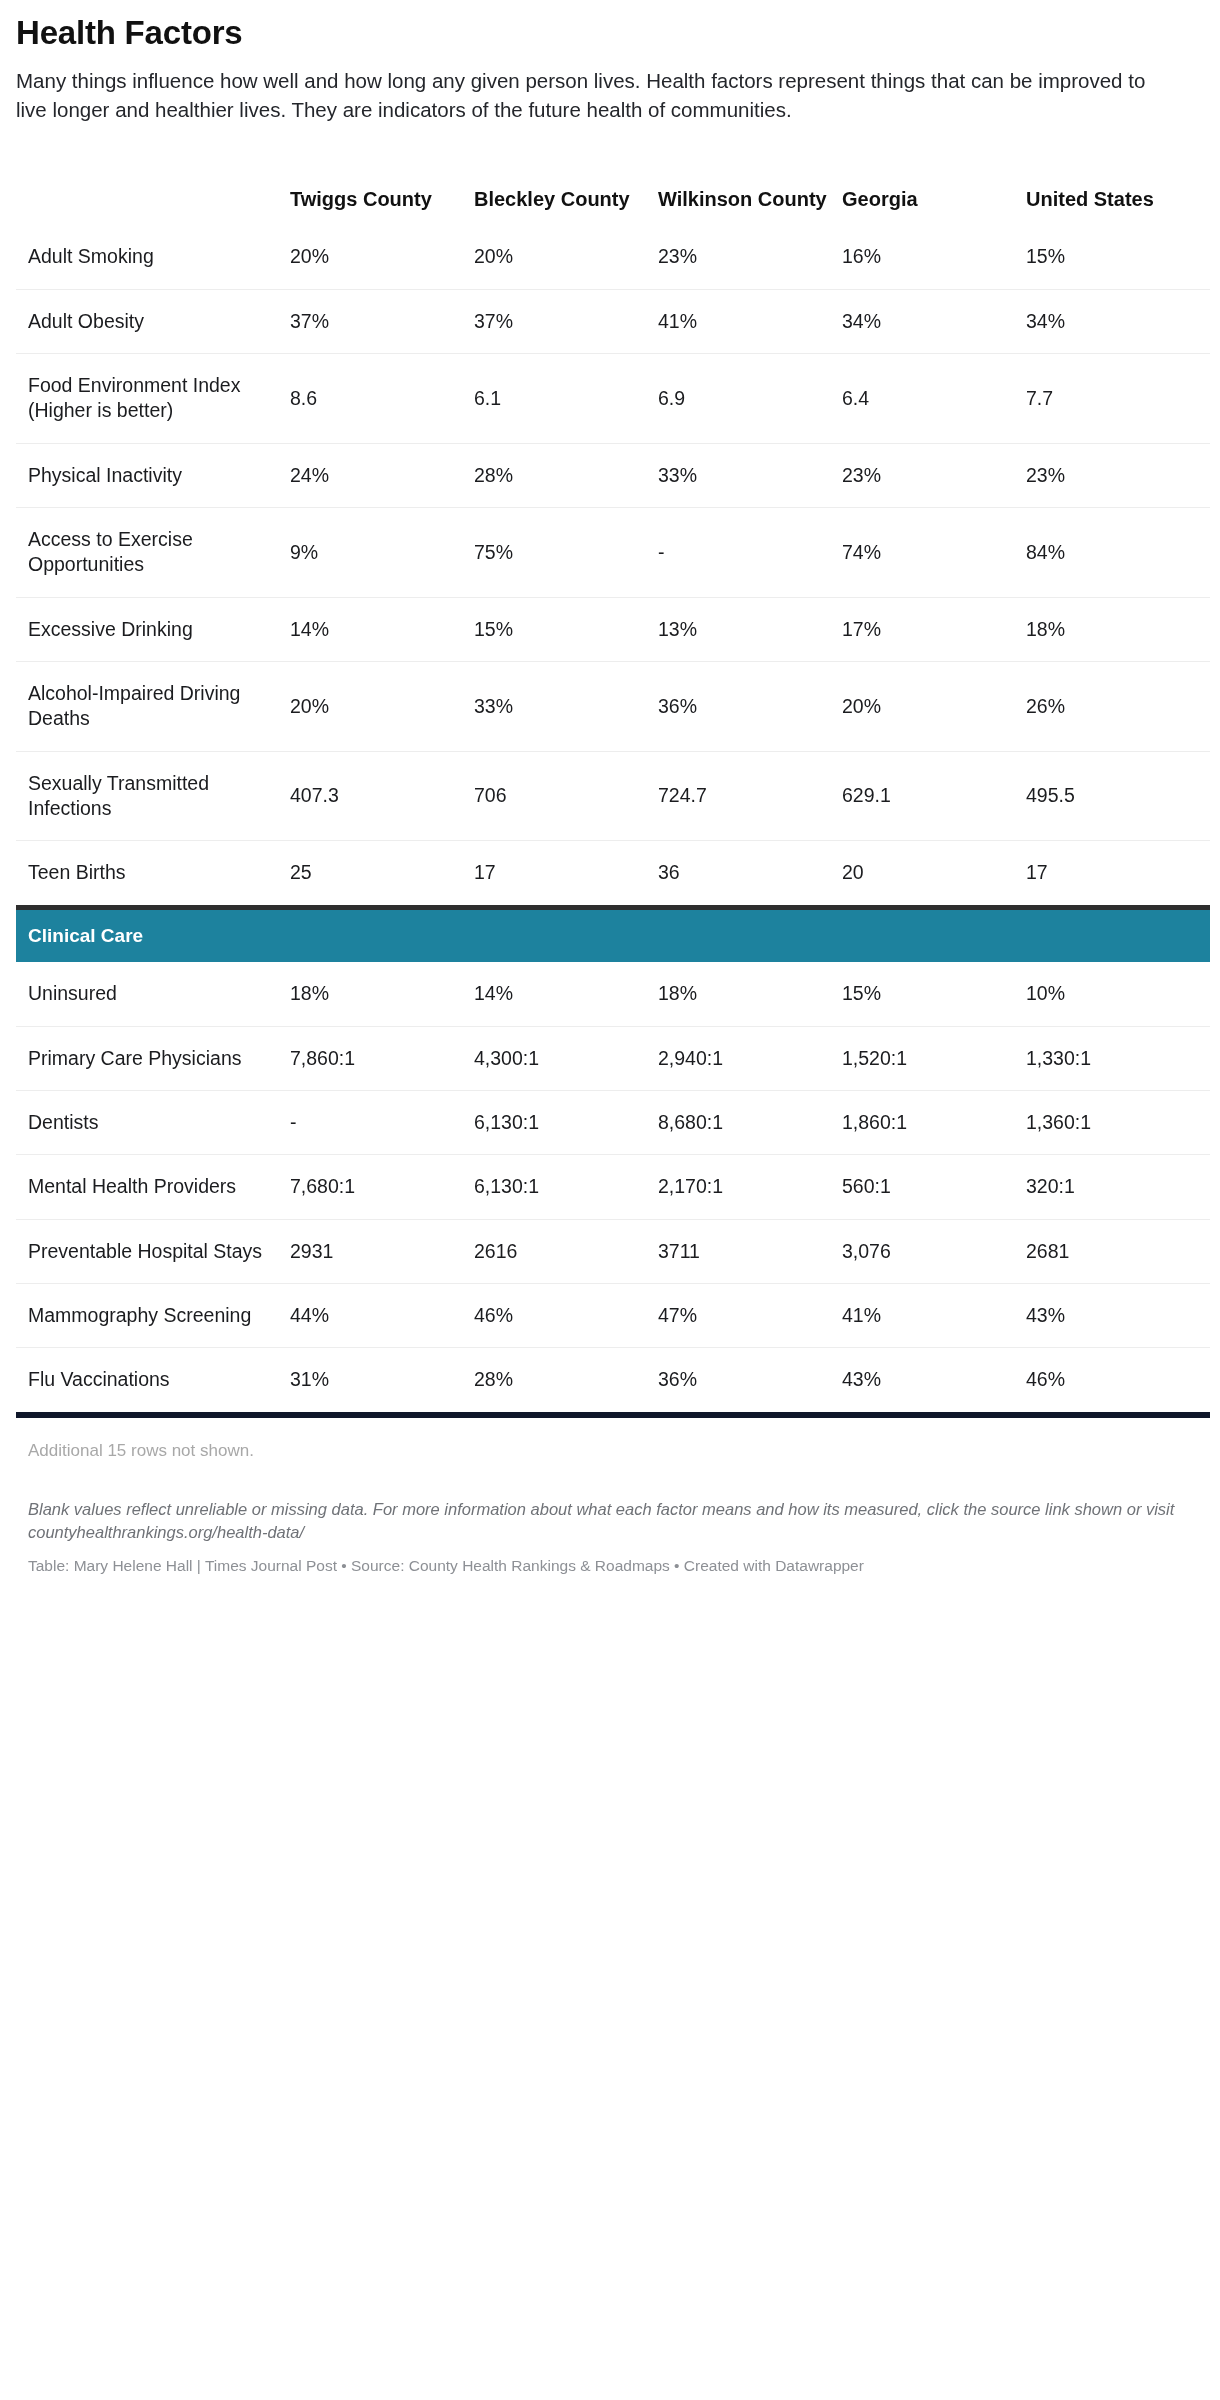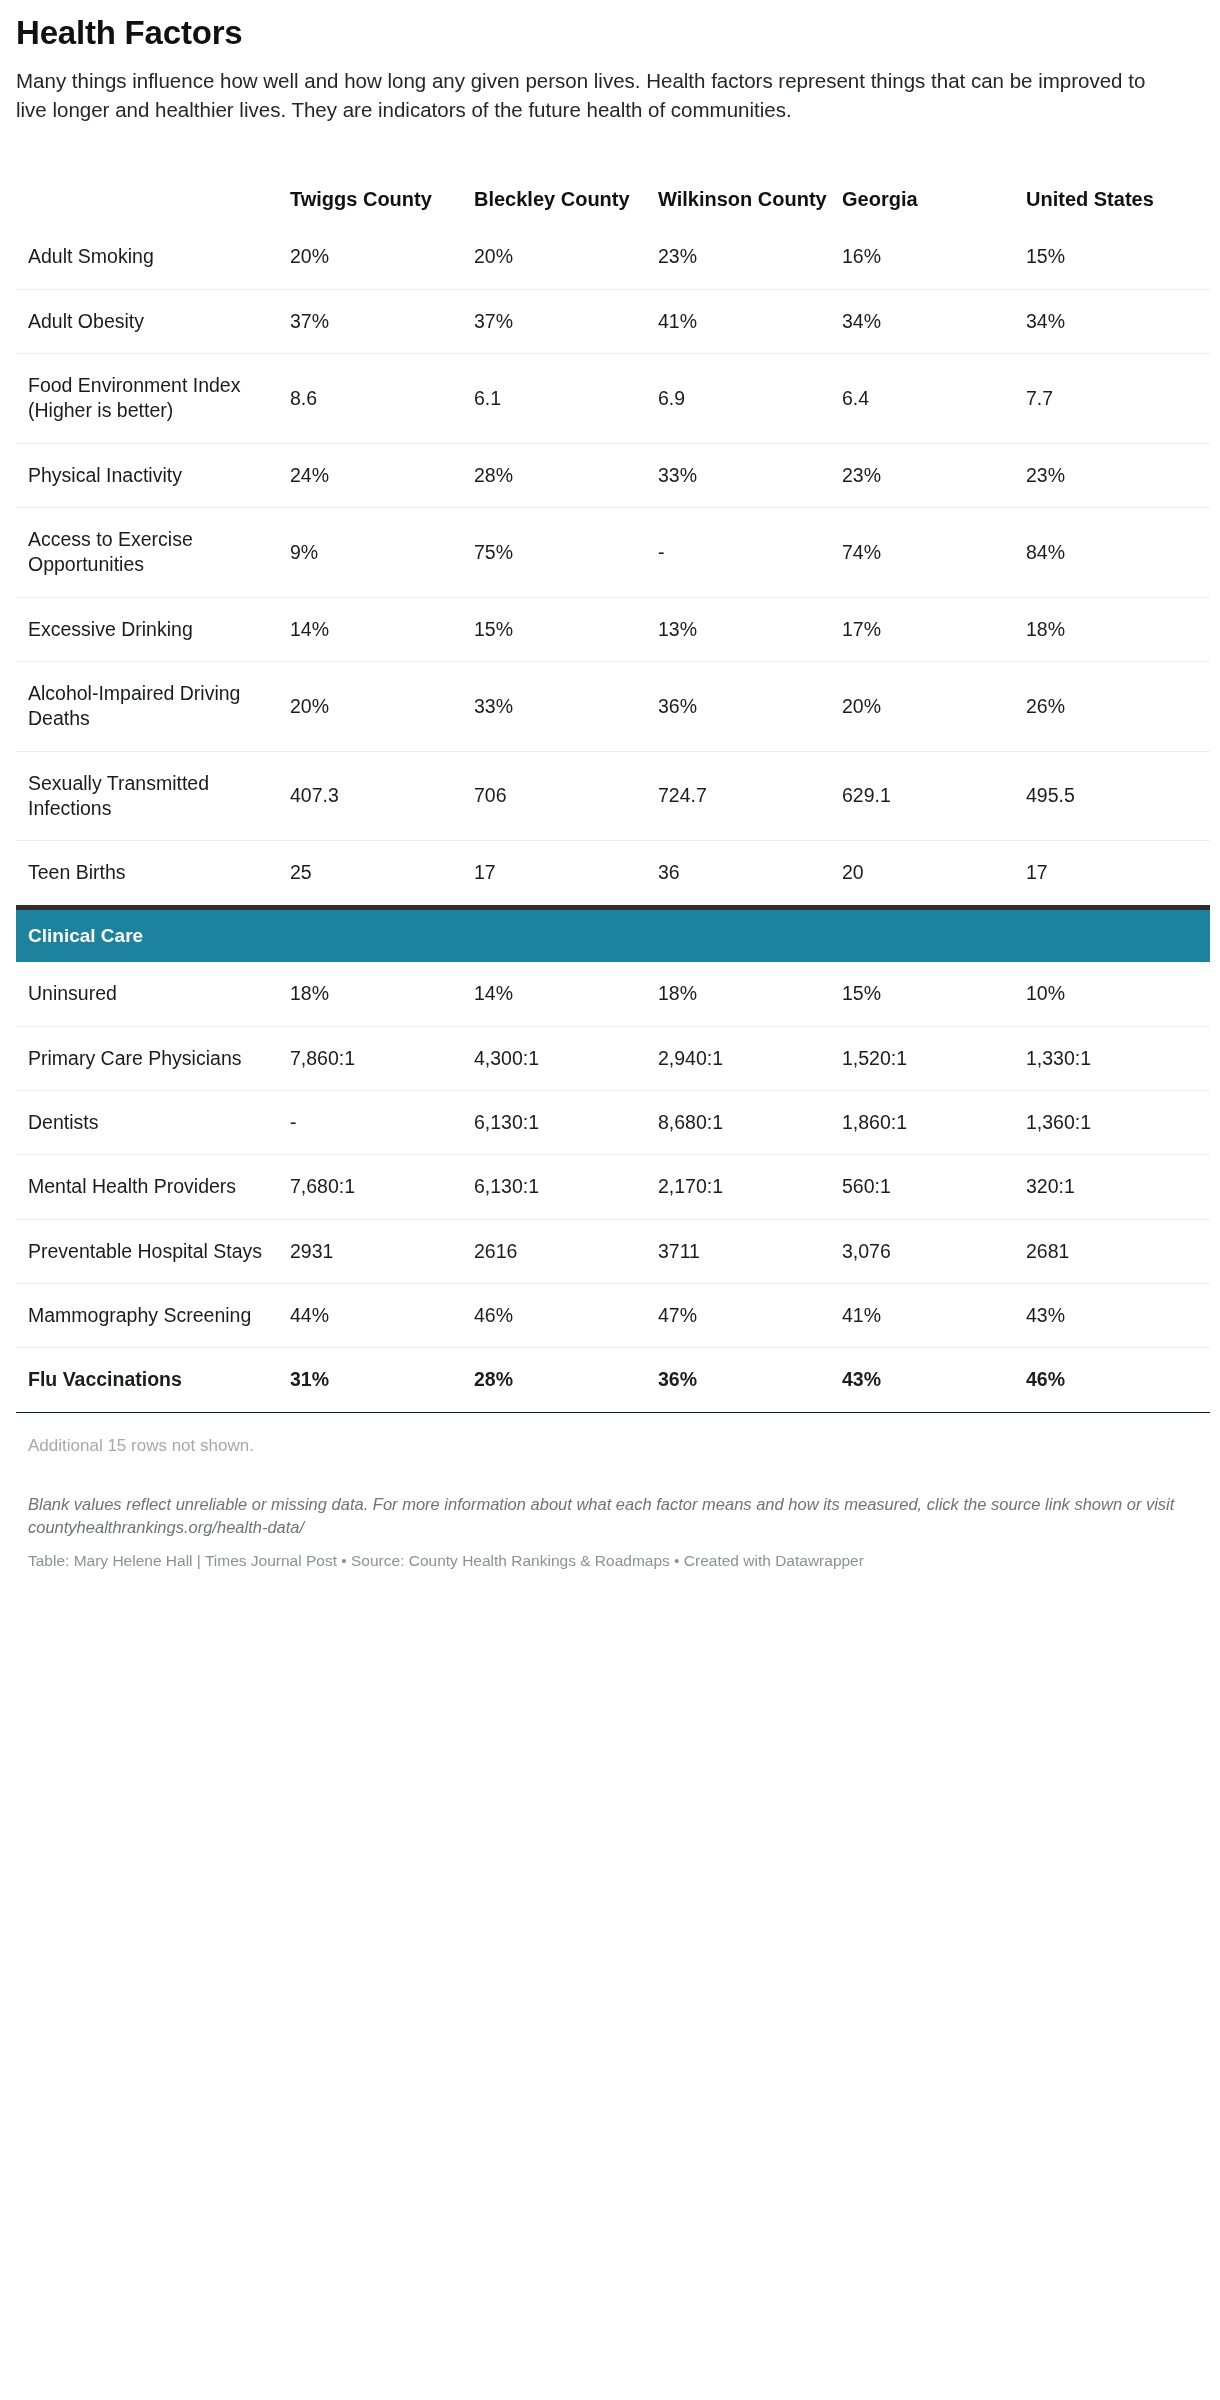--- a/index.html
+++ b/index.html
@@ -75,21 +75,21 @@
   tr.row td {
     font-size: 19.5px;
     color: #1b1c1f;
     line-height: 1.3;
     padding: 19px 10px 19px 0;
     vertical-align: middle;
     border-top: 1px solid #ededed;
   }
   tr.row td.lbl { padding-left: 12px; }
   tr.row.first td { border-top: none; }
-  tr.row:last-child td { border-bottom: 1px solid #0f172a; font-weight: bold; }
+  tr.row:last-child td { border-bottom: 6px solid #0f172a; }
 
   
   .notshown {
     font-size: 17px;
     color: #a8a8a8;
     padding: 22px 0 0 12px;
     line-height: 1.3;
   }
   .footnote {
     font-size: 16.5px;

